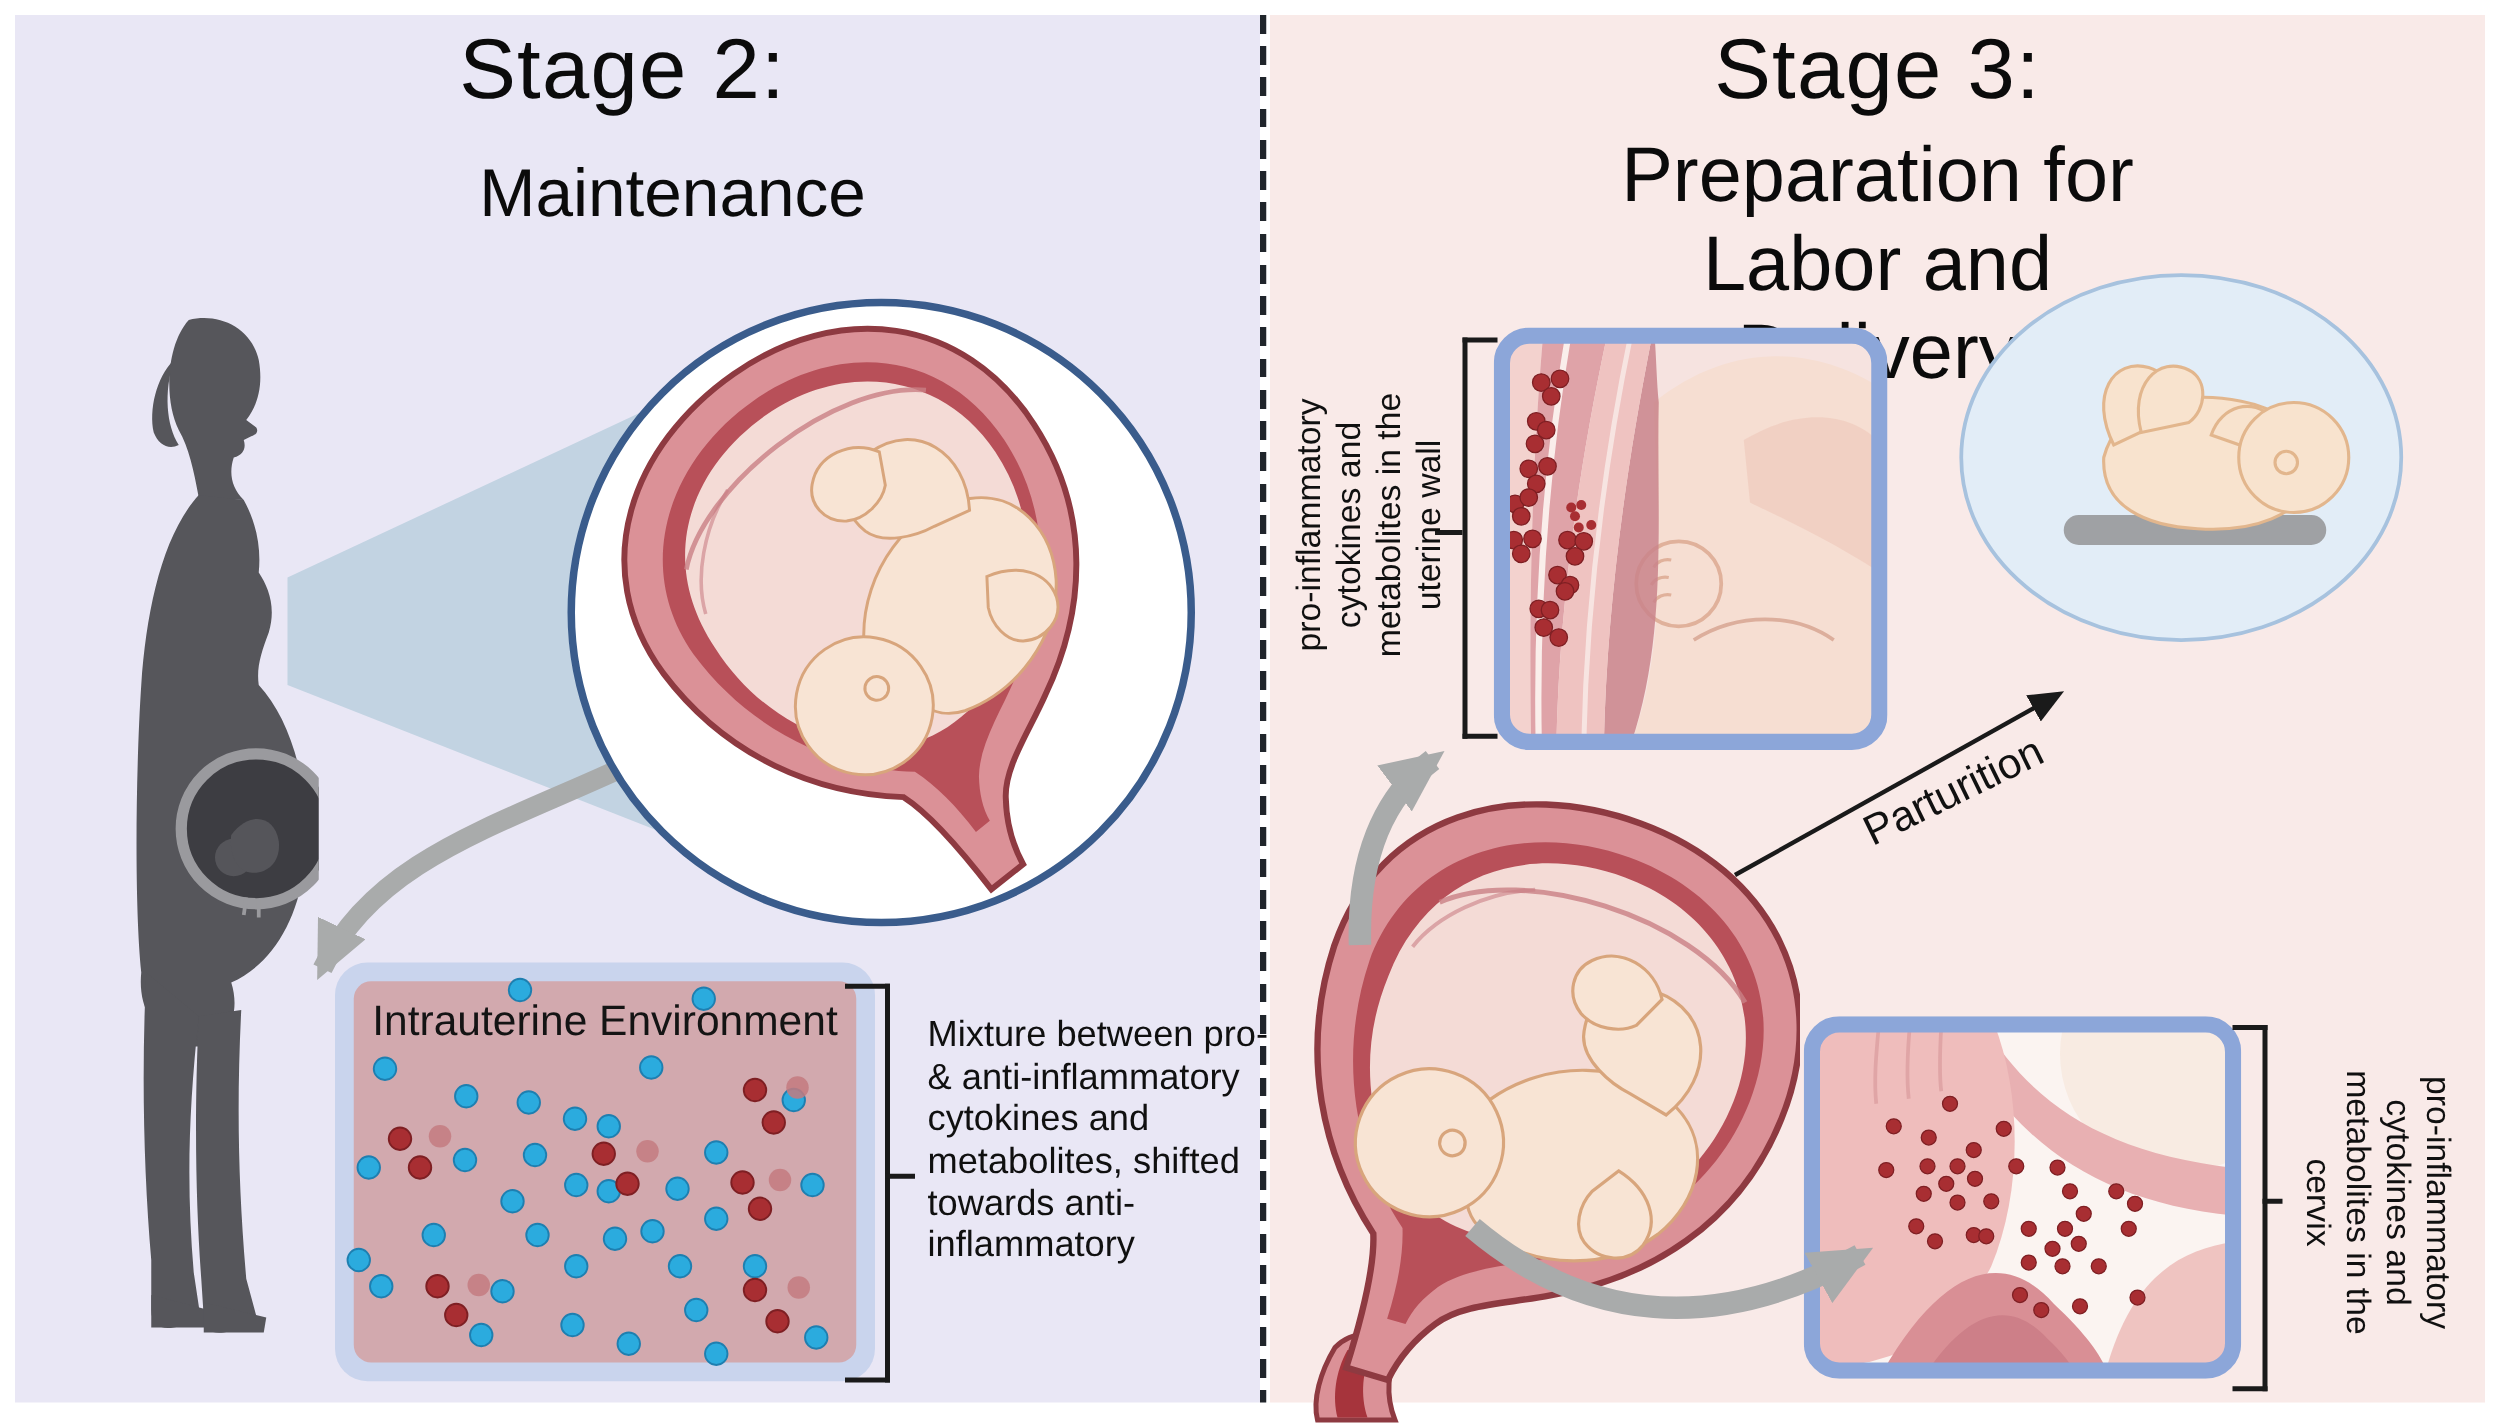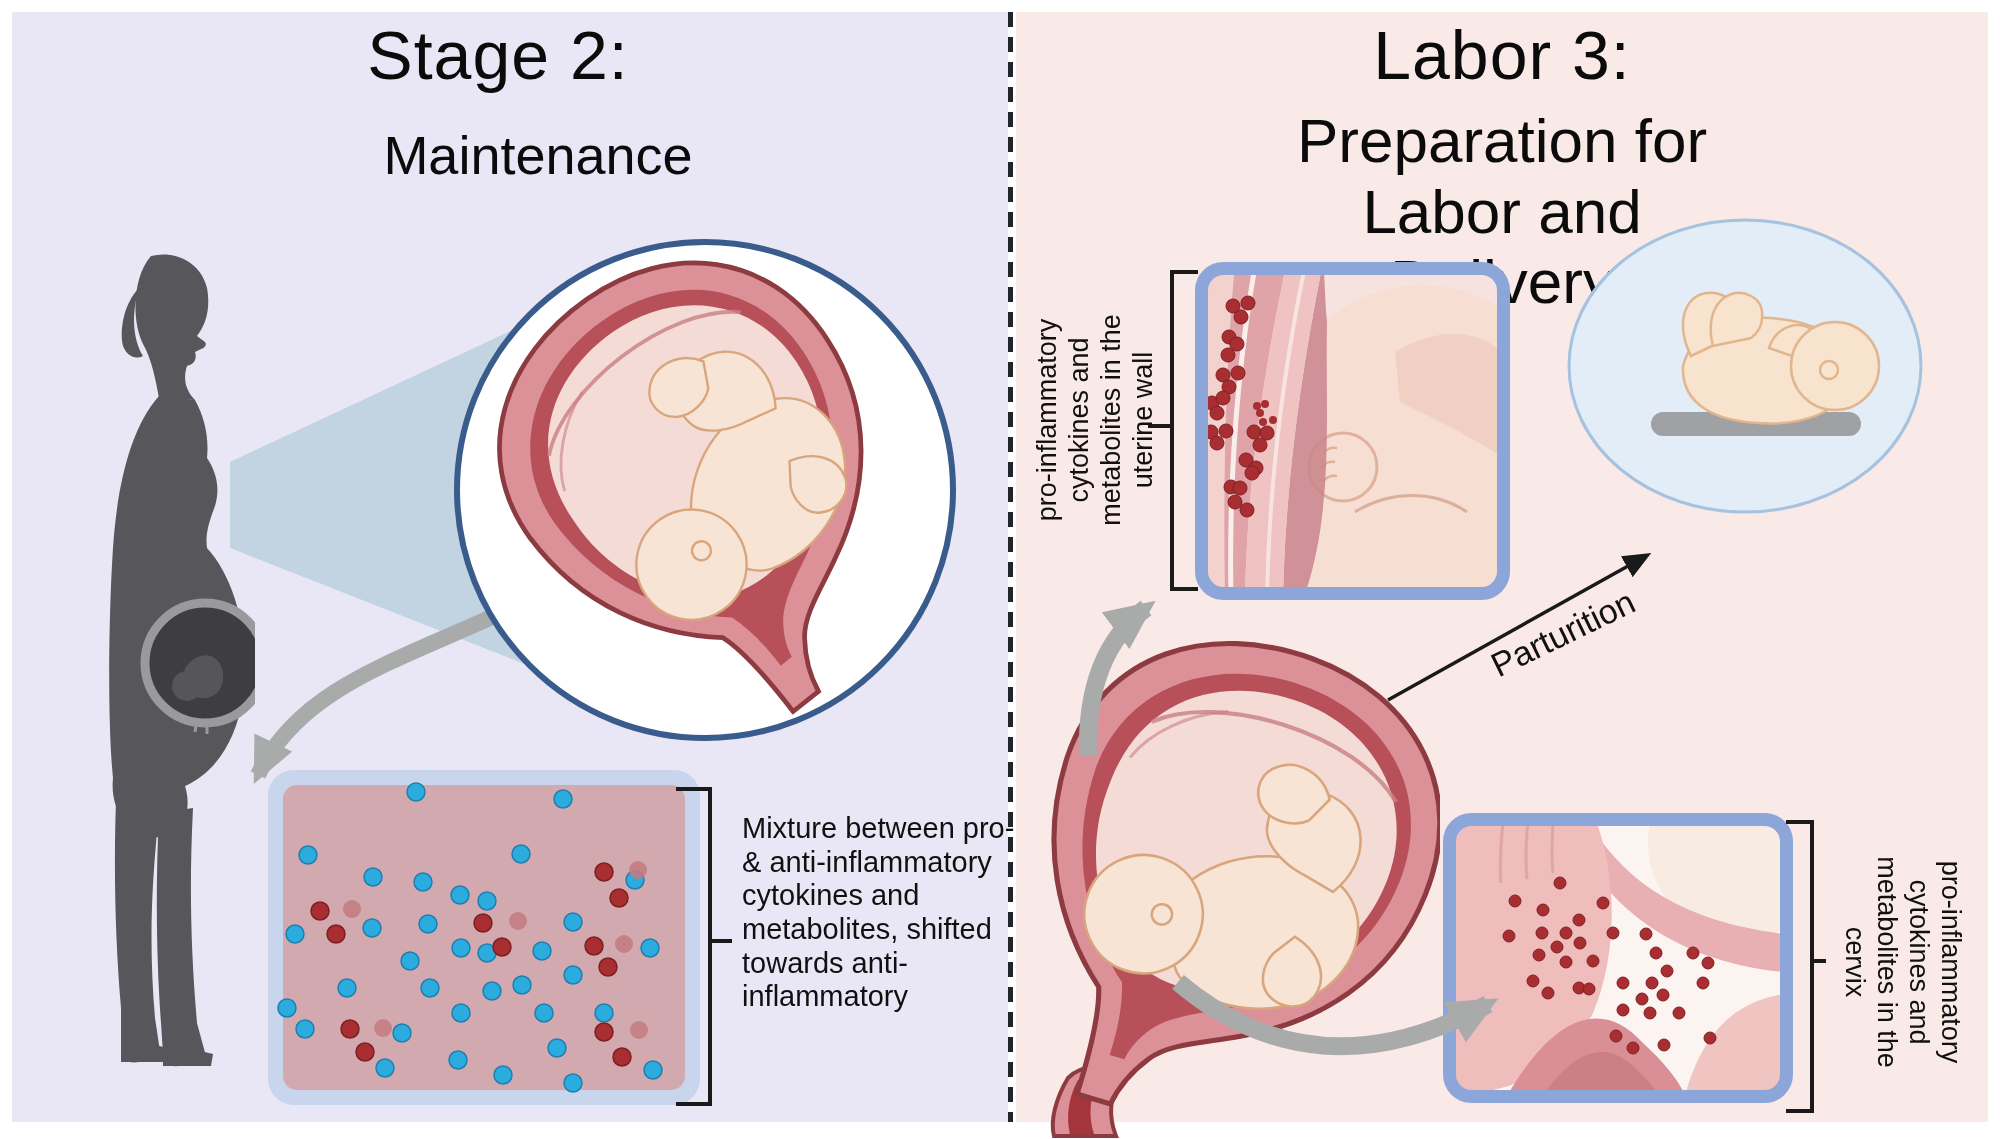--- a/index.html
+++ b/index.html
@@ -56,21 +56,21 @@
     </defs>
   </svg>
 
   <div id="panel-left" class="panel"></div>
   <div id="panel-right" class="panel"></div>
   <div id="divider" class="abs"></div>
 
   <div class="abs stage-title" style="left:0;top:16px;width:996px;">Stage 2:</div>
   <div id="s2-sub" class="abs stage-sub">Maintenance</div>
 
-  <div class="abs stage-title" style="left:1016px;top:16px;width:972px;">Labor 3:</div>
+  <div class="abs stage-title" style="left:1016px;top:16px;width:972px;">Stage 3:</div>
   <div id="s3-sub" class="abs stage-sub">Preparation for Labor and Delivery</div>
 
   <svg class="abs" style="left:55px;top:248px" width="200" height="845" viewBox="0 0 200 845">
     <g fill="#56565b">
       <path d="M96,8 C120,2 146,14 152,40 C156,62 150,78 142,88 L150,94 C152,97 150,100 146,101 L140,104 C142,110 140,116 132,118 C128,130 130,142 140,152 L104,150 C100,128 96,110 88,96 C76,72 78,28 96,8 Z"></path>
       <path d="M84,40 C76,66 78,92 88,108 C80,112 72,108 68,98 C64,80 70,54 84,40 Z"></path>
       <path d="M104,148 C75,180 62,240 58,300 C54,360 52,470 58,530 C55,560 70,582 95,588 C120,595 140,570 130,538 C160,525 182,492 188,448 C196,390 180,330 152,300 C150,286 154,274 160,258 C166,238 160,222 152,210 C154,190 150,170 140,152 Z"></path>
       <path d="M62,530 C58,610 60,690 66,760 L66,800 C66,812 74,816 84,814 L106,810 L100,770 C94,700 96,640 104,565 Z"></path>
       <path d="M104,565 C100,650 102,720 106,775 L108,806 C108,818 118,820 128,817 L152,812 L142,775 C136,705 134,640 138,560 Z"></path>
       <path d="M66,788 L112,800 L112,814 L66,814 Z"></path>
@@ -97,20 +97,21 @@
     <clipPath id="clipCirc">
         <circle cx="255" cy="255" r="245"></circle>
       </clipPath>
     <g clip-path="url(#clipCirc)">
       <use href="#uterusFetus" transform="translate(262 248) scale(0.95) rotate(-35) translate(-272 -272)"></use>
     </g>
   </svg>
 
   <div id="iu-box-outer" class="abs">
     <div id="iu-box-inner"></div>
+    <div id="iu-title" class="abs">Intrauterine Environment</div>
     <svg id="iu-dots" class="abs" width="432" height="335" viewBox="0 0 432 335">
       <g stroke="#1e7fb0" stroke-width="1.5" fill="#2babde">
           <circle cx="148" cy="22" r="9"></circle>
           <circle cx="295" cy="29" r="9"></circle>
           <circle cx="40" cy="85" r="9"></circle>
           <circle cx="105" cy="107" r="9"></circle>
           <circle cx="155" cy="112" r="9"></circle>
           <circle cx="253" cy="84" r="9"></circle>
           <circle cx="192" cy="125" r="9"></circle>
           <circle cx="219" cy="131" r="9"></circle>

